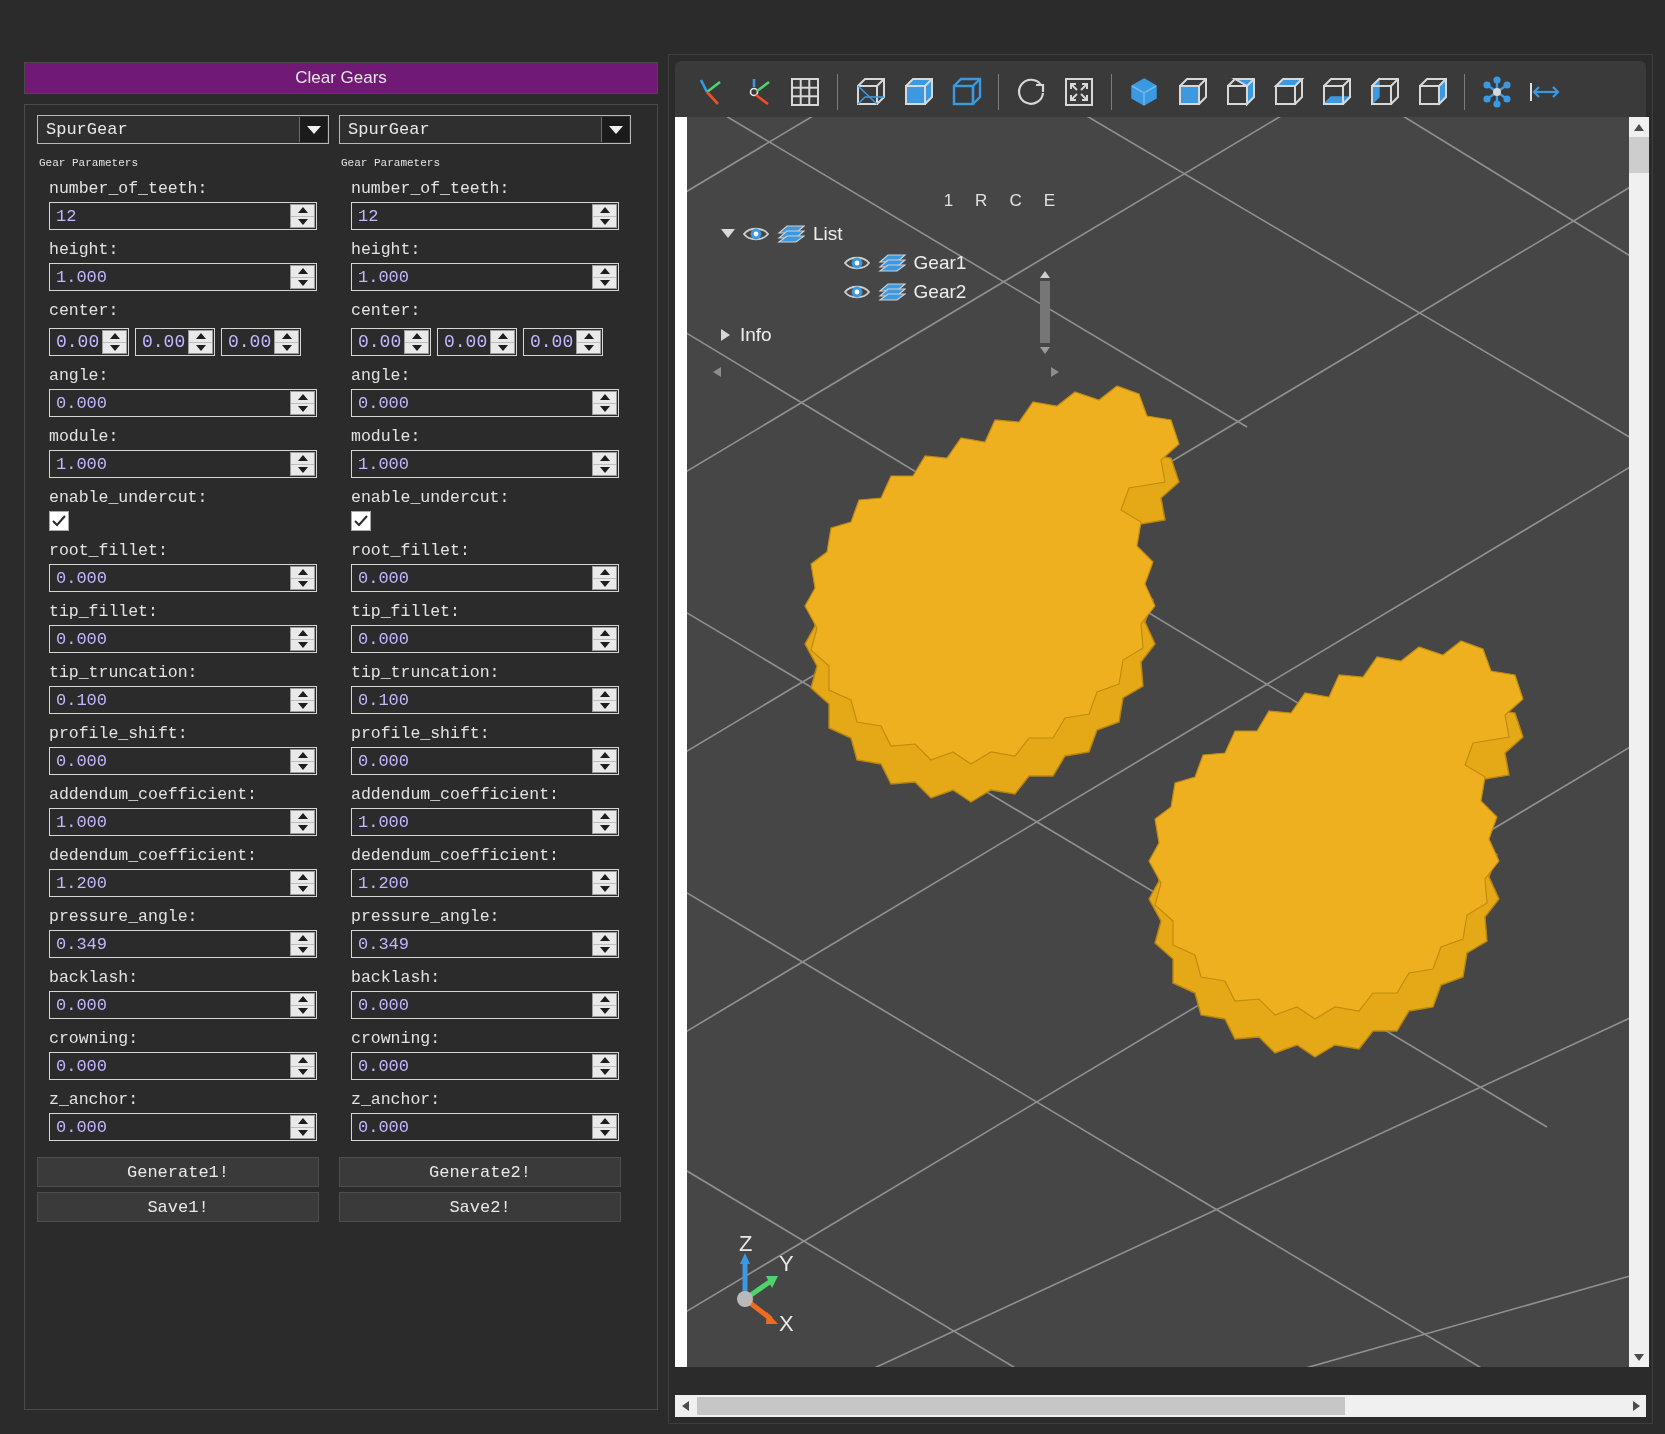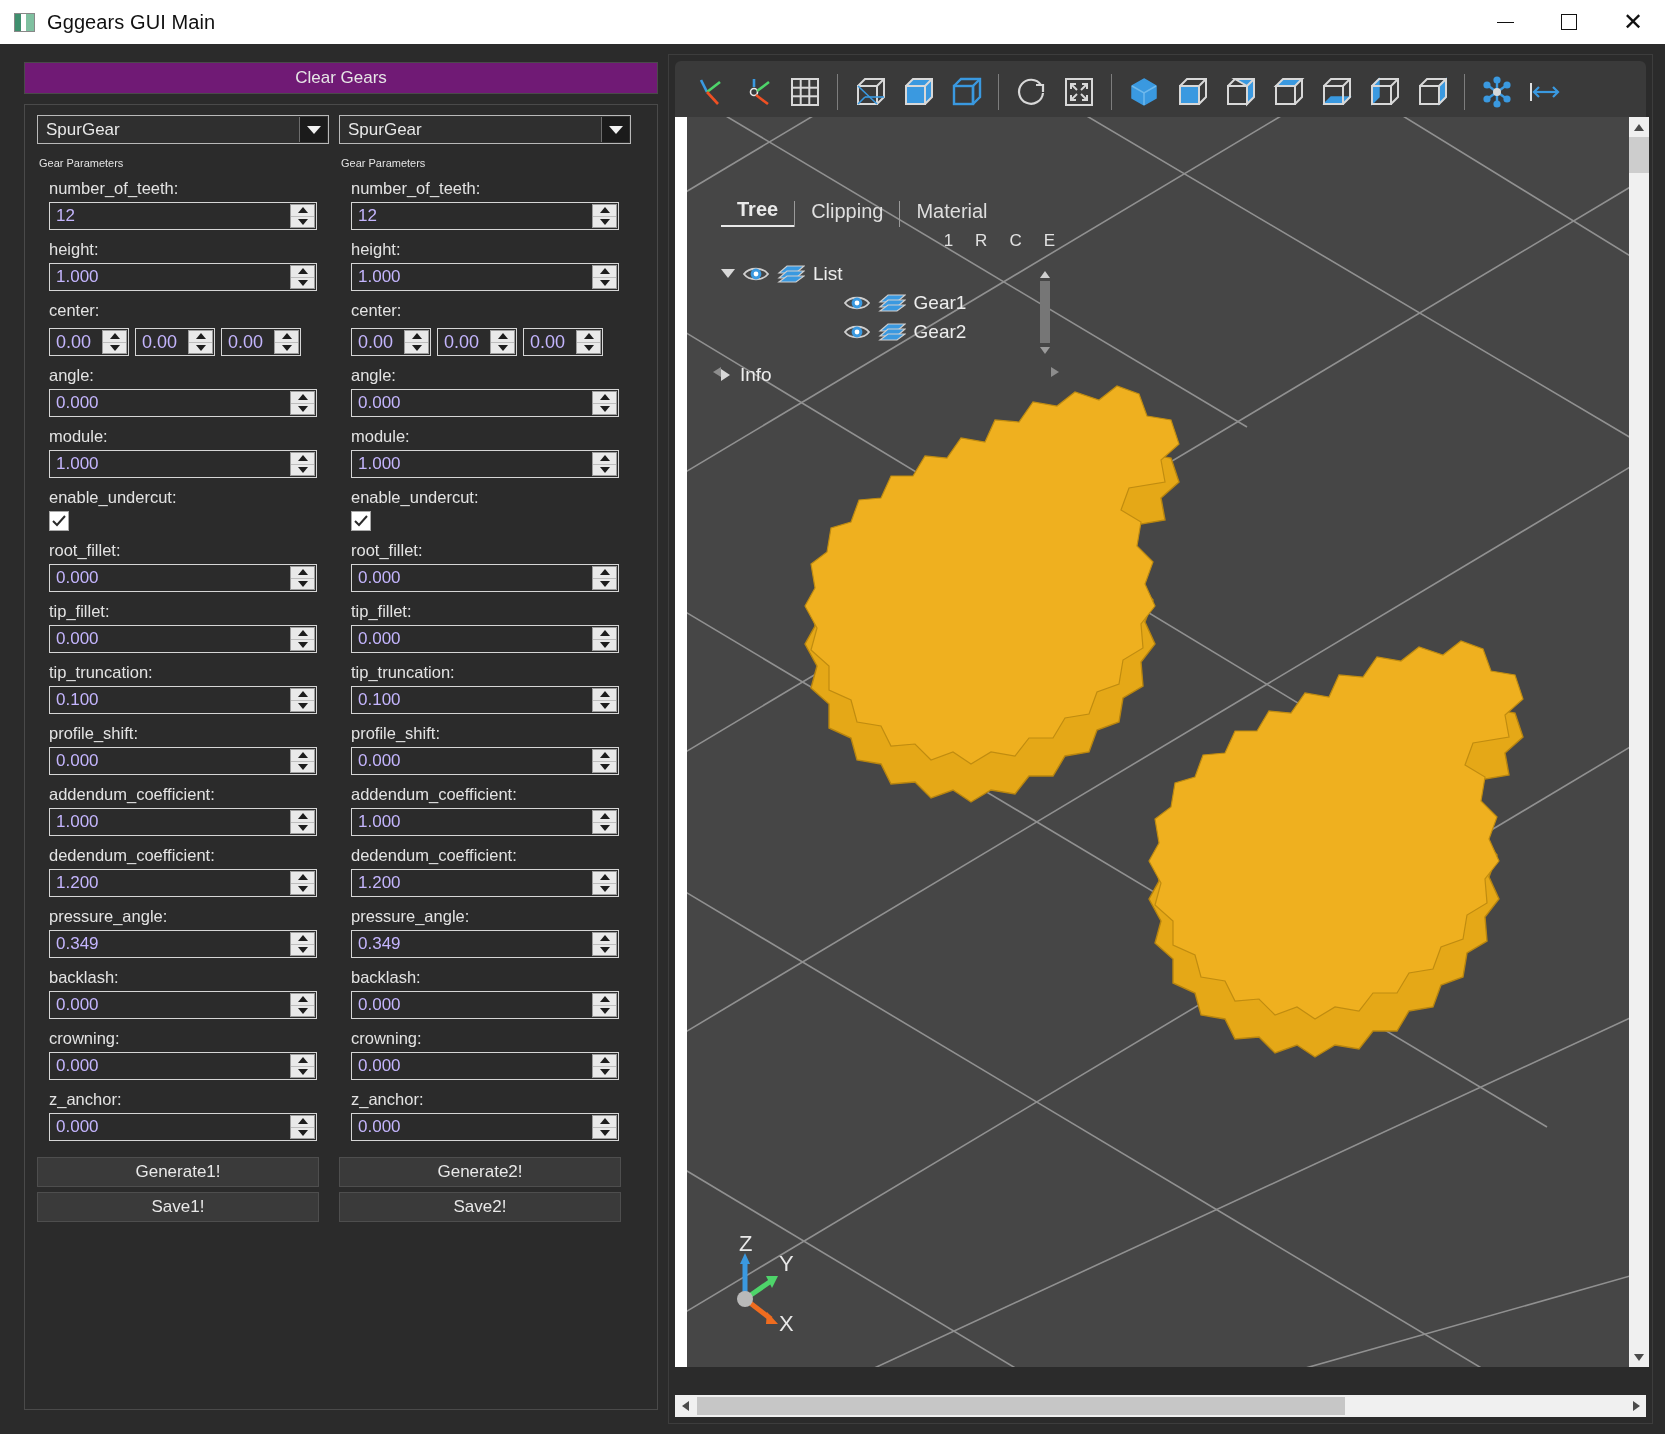--- a/index.html
+++ b/index.html
@@ -105,20 +105,21 @@
     background: #2b2b2b;
     box-sizing: border-box;
   }
   .cols {
     display: flex;
     padding: 10px 12px 0 12px;
     gap: 10px;
   }
   .col {
     width: 292px;
+    font-family: Liberation Mono, monospace;
   }
   .combo {
     position: relative;
     width: 292px;
     height: 29px;
     background: #2f2f2f;
     border: 1px solid #b9b9b9;
     box-sizing: border-box;
     display: flex;
     align-items: center;
@@ -365,35 +366,20 @@
   .tri-s-u { width:0;height:0;border-left:5px solid transparent;border-right:5px solid transparent;border-bottom:7px solid #4b4b4b; }
   .tri-s-d { width:0;height:0;border-left:5px solid transparent;border-right:5px solid transparent;border-top:7px solid #4b4b4b; }
   .tri-s-l { width:0;height:0;border-top:5px solid transparent;border-bottom:5px solid transparent;border-right:7px solid #4b4b4b; }
   .tri-s-r { width:0;height:0;border-top:5px solid transparent;border-bottom:5px solid transparent;border-left:7px solid #4b4b4b; }
 </style>
 </head>
 <body>
 
 <div class="app-window">
 
-  <div class="titlebar">
-    <div class="title-icon"></div>
-    <div class="title-text">Gggears GUI Main</div>
-    <div class="win-btns">
-      <div class="win-btn">
-        <span class="glyph-min"></span>
-      </div>
-      <div class="win-btn">
-        <span class="glyph-max"></span>
-      </div>
-      <div class="win-btn">
-        <span class="glyph-close">✕</span>
-      </div>
-    </div>
-  </div>
 
   <div class="body-area">
 
     <div class="left-panel">
 
       <div class="clear-btn">
         <span>Clear Gears</span>
       </div>
 
       <div class="params-frame">
@@ -1170,33 +1156,20 @@
             <polygon points="30,26 25,37 35,37" fill="#3a99e0"></polygon>
             <line x1="30" y1="72" x2="56" y2="54" stroke="#4ed46a" stroke-width="5"></line>
             <polygon points="63,49 51,49 57,61" fill="#4ed46a"></polygon>
             <line x1="30" y1="72" x2="56" y2="92" stroke="#ef6c1f" stroke-width="5"></line>
             <polygon points="63,97 52,85 51,97" fill="#ef6c1f"></polygon>
             <circle cx="30" cy="72" r="8" fill="#b9b9b9"></circle>
           </svg>
         </div>
 
         <div class="tree-overlay">
-          <div class="tree-tabs">
-            <div class="tree-tab active">
-              <span>Tree</span>
-            </div>
-            <div class="tab-div"></div>
-            <div class="tree-tab inactive">
-              <span>Clipping</span>
-            </div>
-            <div class="tab-div"></div>
-            <div class="tree-tab inactive">
-              <span>Material</span>
-            </div>
-          </div>
 
           <div class="tree-colhdr">
             <span>1</span>
             <span>R</span>
             <span>C</span>
             <span>E</span>
           </div>
 
           <div style="margin-top:8px">
             <div class="tree-row">

